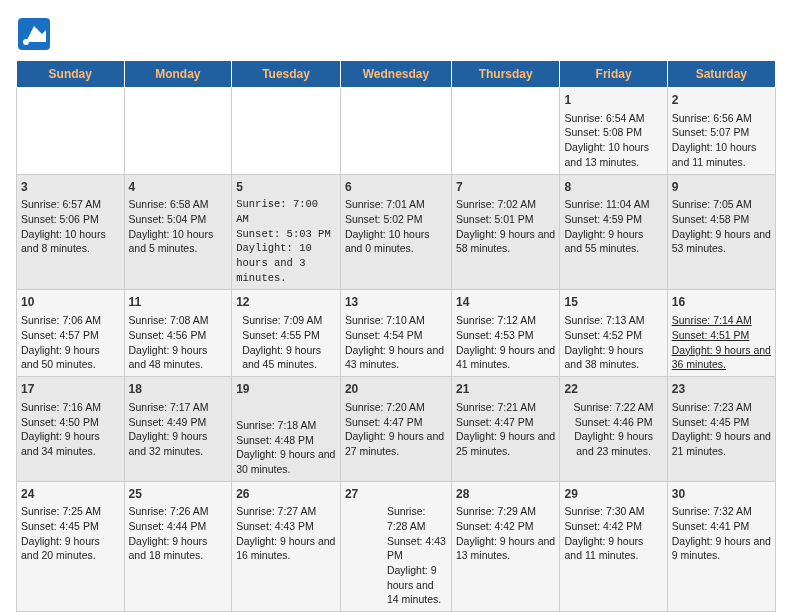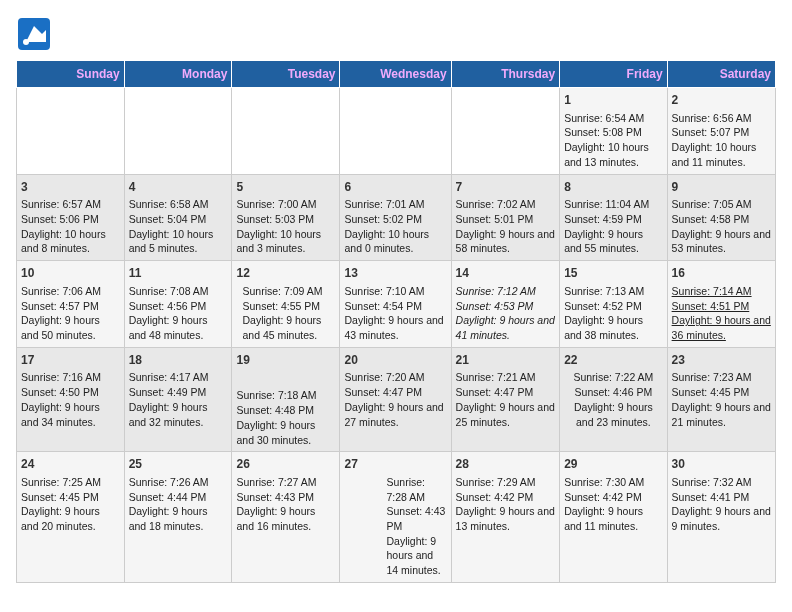--- a/index.html
+++ b/index.html
@@ -44,23 +44,23 @@
       font-size: 15px;
       color: #333;
     }
     .calendar {
       width: 100%;
       border-collapse: collapse;
       font-size: 11px;
     }
     .calendar th {
       background: #2060a0;
-      color: #f0abfc;
+      color: #fdba74;
       padding: 6px 4px;
-      text-align: right;
+      text-align: center;
       font-size: 12px;
       border: 1px solid #fff;
     }
     .calendar td {
       border: 1px solid #ccc;
       vertical-align: top;
       padding: 4px;
       width: 113px;
       min-height: 80px;
       color: #333;
@@ -147,21 +147,21 @@
 Daylight: 10 hours and 8 minutes.</div>
         </td>
         <td>
           <span class="day-number">4</span>
           <div class="day-info" style="white-space: pre-line;">Sunrise: 6:58 AM
 Sunset: 5:04 PM
 Daylight: 10 hours and 5 minutes.</div>
         </td>
         <td>
           <span class="day-number">5</span>
-          <div class="day-info" style="white-space: pre-line;">Sunrise: 7:00 AM
+          <div class="day-info" style="white-space: pre-line; font-family: Liberation Mono, monospace;">Sunrise: 7:00 AM
 Sunset: 5:03 PM
 Daylight: 10 hours and 3 minutes.</div>
         </td>
         <td>
           <span class="day-number">6</span>
           <div class="day-info" style="white-space: pre-line;">Sunrise: 7:01 AM
 Sunset: 5:02 PM
 Daylight: 10 hours and 0 minutes.</div>
         </td>
         <td>
@@ -203,21 +203,21 @@
 Daylight: 9 hours and 45 minutes.</div>
         </td>
         <td>
           <span class="day-number">13</span>
           <div class="day-info" style="white-space: pre-line;">Sunrise: 7:10 AM
 Sunset: 4:54 PM
 Daylight: 9 hours and 43 minutes.</div>
         </td>
         <td>
           <span class="day-number">14</span>
-          <div class="day-info" style="white-space: pre-line; font-style: italic;">Sunrise: 7:12 AM
+          <div class="day-info" style="white-space: pre-line;">Sunrise: 7:12 AM
 Sunset: 4:53 PM
 Daylight: 9 hours and 41 minutes.</div>
         </td>
         <td>
           <span class="day-number">15</span>
           <div class="day-info" style="white-space: pre-line;">Sunrise: 7:13 AM
 Sunset: 4:52 PM
 Daylight: 9 hours and 38 minutes.</div>
         </td>
         <td>
@@ -229,21 +229,21 @@
       </tr>
       <tr>
         <td>
           <span class="day-number">17</span>
           <div class="day-info" style="white-space: pre-line;">Sunrise: 7:16 AM
 Sunset: 4:50 PM
 Daylight: 9 hours and 34 minutes.</div>
         </td>
         <td>
           <span class="day-number">18</span>
-          <div class="day-info" style="white-space: pre-line;">Sunrise: 4:17 AM
+          <div class="day-info" style="white-space: pre-line;">Sunrise: 7:17 AM
 Sunset: 4:49 PM
 Daylight: 9 hours and 32 minutes.</div>
         </td>
         <td>
           <span class="day-number">19</span>
           <div class="day-info" style="white-space: pre-line; margin-top: 20px;">Sunrise: 7:18 AM
 Sunset: 4:48 PM
 Daylight: 9 hours and 30 minutes.</div>
         </td>
         <td>

